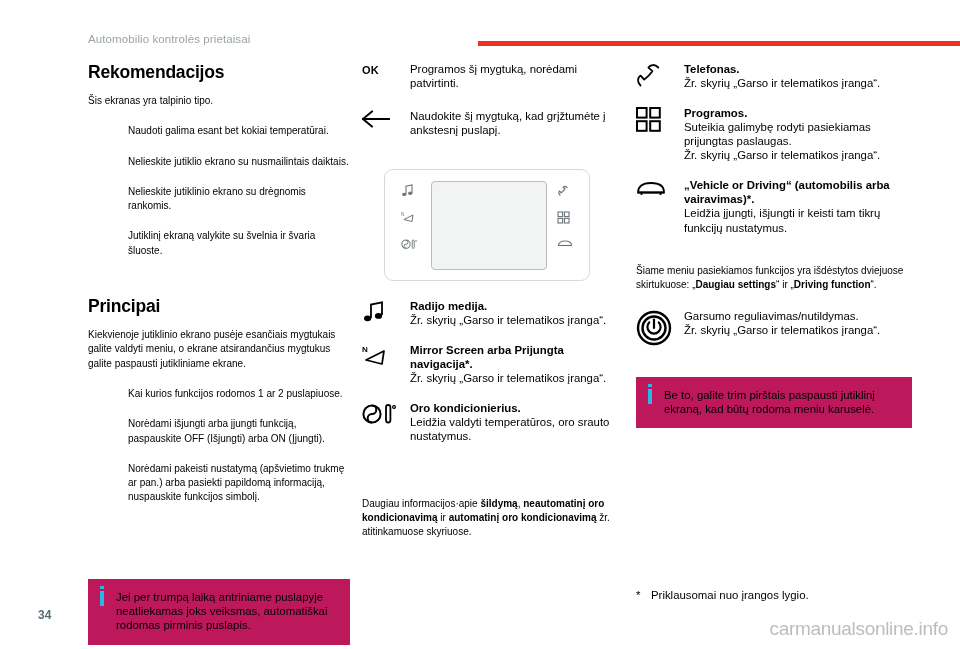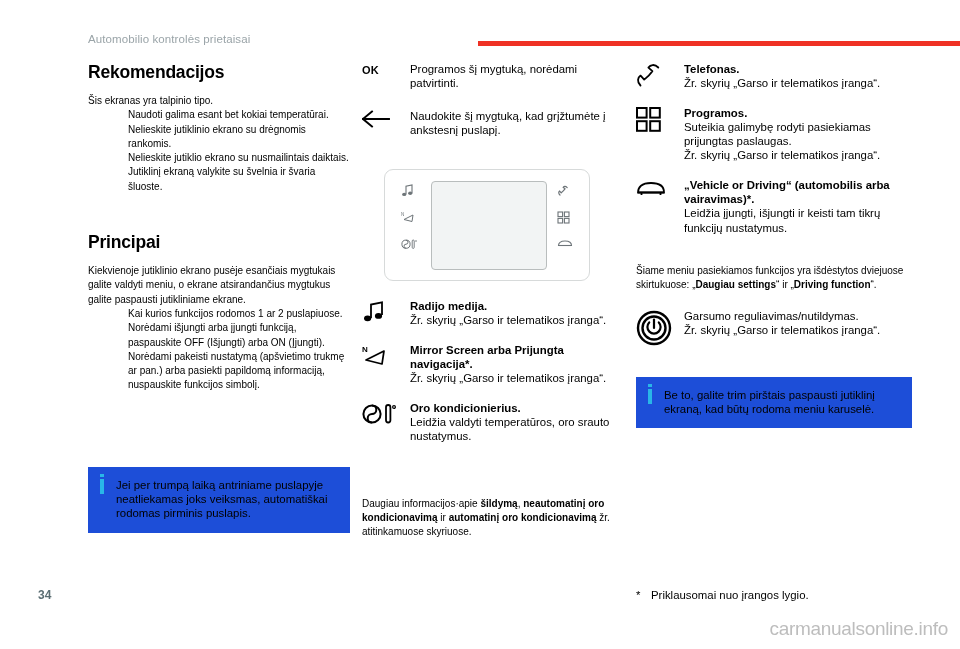--- a/index.html
+++ b/index.html
@@ -54,28 +54,28 @@
     font-weight: bold;
     letter-spacing: -0.2px;
   }
 
   p.body {
     margin: 0;
     font-size: 10px;
     line-height: 14.3px;
     color: #000;
   }
-  p.body + p.body { margin-top: 0; padding-left: 40px; }
+  p.body + p.body { margin-top: 16px; padding-left: 40px; }
 
   .gap-lg { height: 38px; }
 
   
   .note {
     position: relative;
-    background: #1d4ed8;
+    background: #be185d;
     padding: 11px 12px 12px 28px;
     font-size: 11.4px;
     line-height: 14.3px;
   }
   .note .info-icon {
     position: absolute;
     left: 12px; top: 12px;
     width: 4px; height: 15px;
     background: #29b6e8;
   }
@@ -146,21 +146,21 @@
     gap: 13px;
     align-items: center;
   }
   .unit .sidecol.left  { left: 9px; }
   .unit .sidecol.right { right: 9px; }
   .unit .mini { width: 16px; height: 14px; display: block; }
 
   
   .page-num {
     position: absolute;
-    left: 38px; top: 588px;
+    left: 38px; top: 608px;
     font-size: 12px;
     font-weight: bold;
     color: #5b6e73;
   }
   .watermark {
     position: absolute;
     right: 12px; top: 618px;
     font-size: 19px;
     color: #bdbdbd;
     letter-spacing: -0.3px;
@@ -184,22 +184,22 @@
     <div class="header-title">Automobilio kontrolės prietaisai</div>
     <div class="header-rule"></div>
   </div>
 
   <div class="col col-1">
 
     <h2 class="section">Rekomendacijos</h2>
 
     <p class="body">Šis ekranas yra talpinio tipo.</p>
     <p class="body">Naudoti galima esant bet kokiai temperatūrai.</p>
+    <p class="body">Nelieskite jutiklio ekrano su nusmailintais daiktais.</p>
     <p class="body">Nelieskite jutiklinio ekrano su drėgnomis rankomis.</p>
-    <p class="body">Nelieskite jutiklio ekrano su nusmailintais daiktais.</p>
     <p class="body">Jutiklinį ekraną valykite su švelnia ir švaria šluoste.</p>
 
     <div class="gap-lg"></div>
 
     <h2 class="section">Principai</h2>
 
     <p class="body">Kiekvienoje jutiklinio ekrano pusėje esančiais mygtukais galite valdyti meniu, o ekrane atsirandančius mygtukus galite paspausti jutikliniame ekrane.</p>
     <p class="body">Kai kurios funkcijos rodomos 1 ar 2 puslapiuose.</p>
     <p class="body">Norėdami išjungti arba įjungti funkciją, paspauskite OFF (Išjungti) arba ON (Įjungti).</p>
     <p class="body">Norėdami pakeisti nustatymą (apšvietimo trukmę ar pan.) arba pasiekti papildomą informaciją, nuspauskite funkcijos simbolį.</p>

